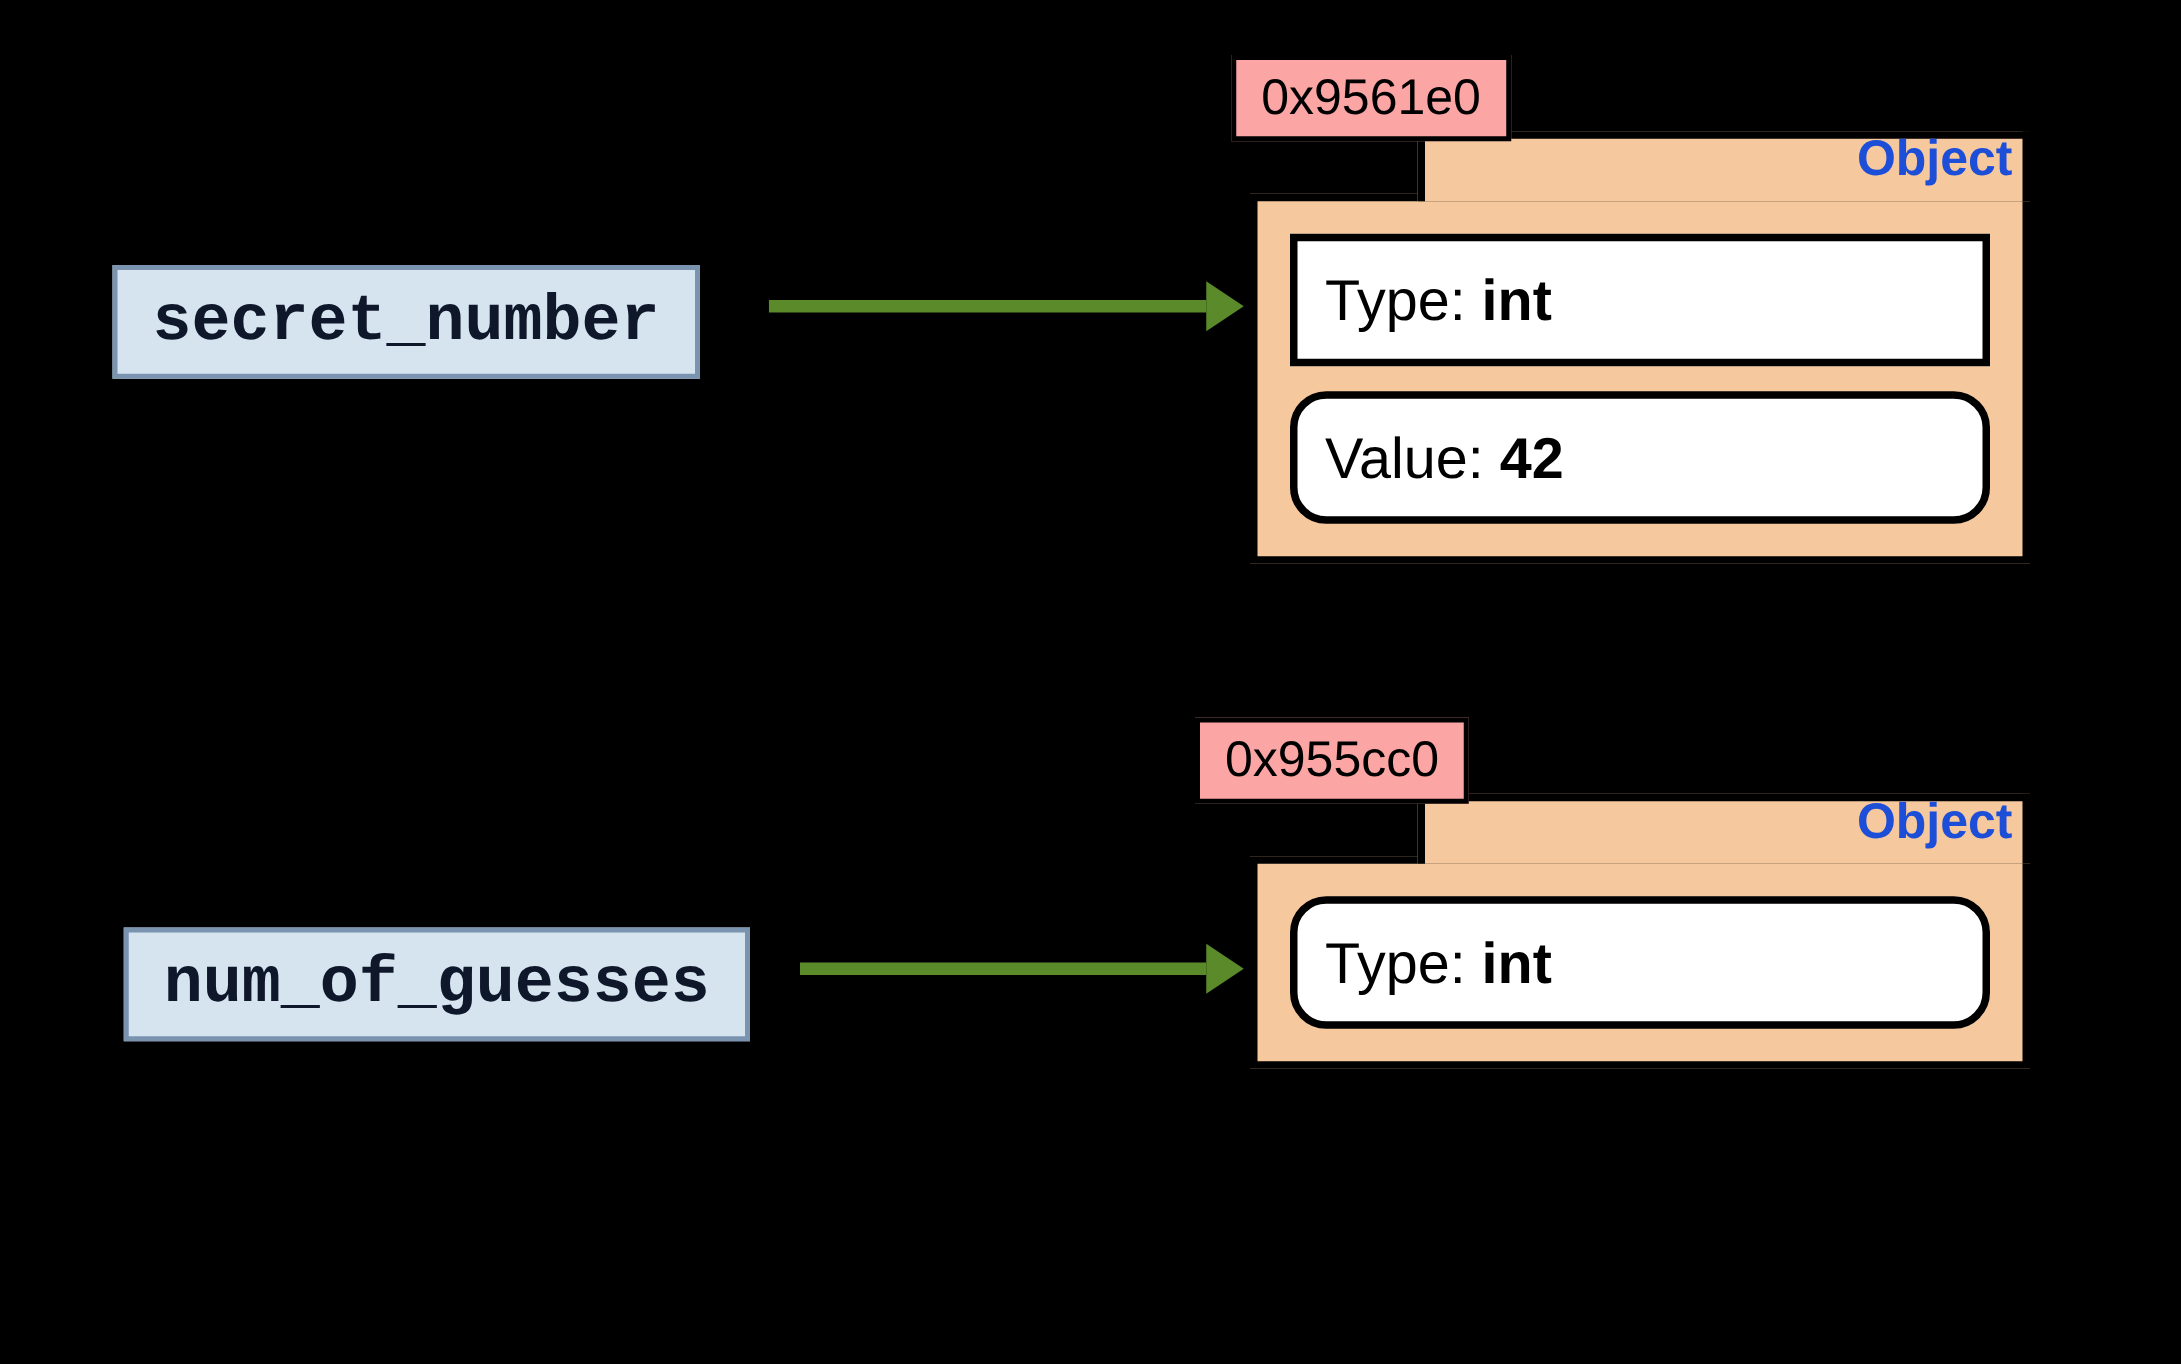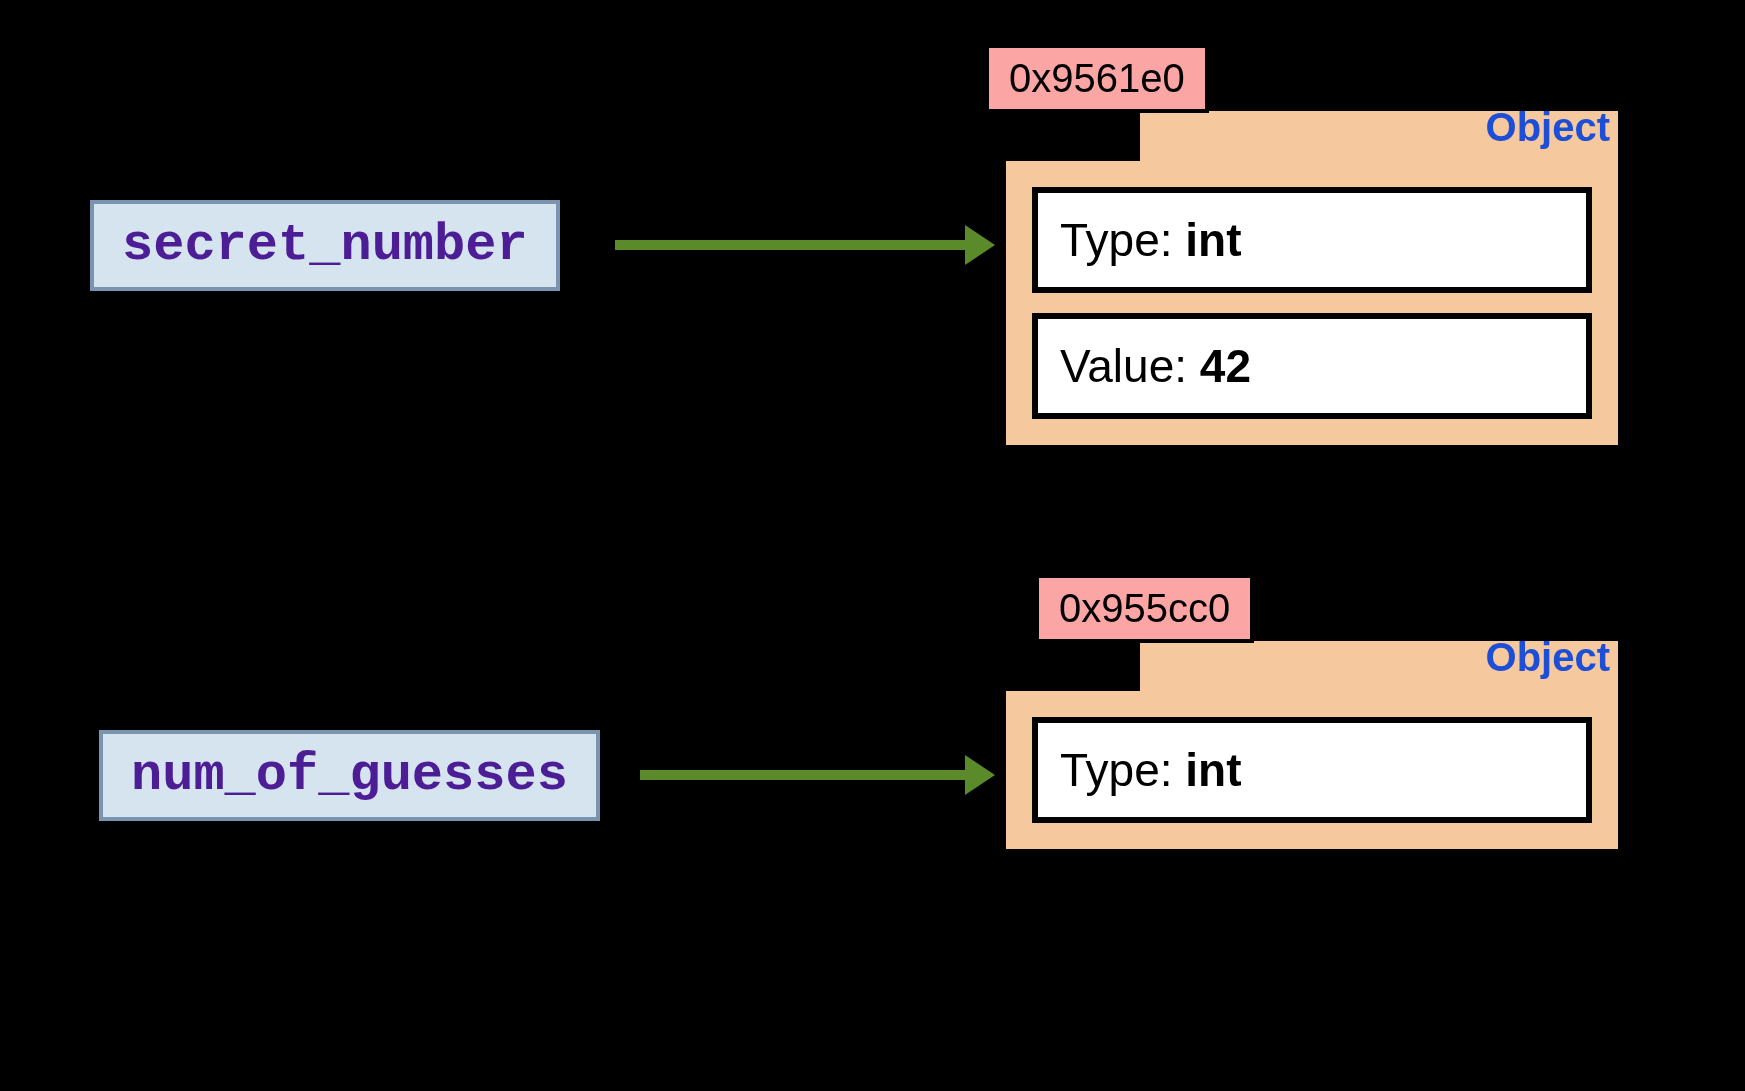--- a/index.html
+++ b/index.html
@@ -11,21 +11,22 @@
       font-family: Arial, Helvetica, sans-serif;
     }
     .var-box {
       position: absolute;
       background: #d6e4f0;
       border: 4px solid #7a94b0;
       padding: 12px 28px;
       font-family: "Courier New", Consolas, monospace;
       font-weight: bold;
       font-size: 52px;
-      color: #4c1d95;
+      color: #0f172a;
+      margin-top: 12px;
     }
     .address-box {
       position: absolute;
       background: #fca5a5;
       border: 4px solid #000;
       padding: 8px 20px;
       font-family: Arial, sans-serif;
       font-size: 40px;
       color: #000;
       z-index: 3;
@@ -59,21 +60,21 @@
     }
     .field-box {
       background: #fff;
       border: 6px solid #000;
       padding: 20px 22px;
       font-size: 46px;
       color: #000;
       margin-bottom: 20px;
       min-width: 560px;
     }
-    .field-box:last-child { margin-bottom: 0; }
+    .field-box:last-child { margin-bottom: 0; border-radius: 29px; }
     .field-label { font-weight: normal; }
     .field-value { font-weight: bold; }
     .arrow {
       position: absolute;
       z-index: 1;
     }
   </style>
 </head>
 <body>
 
@@ -105,21 +106,21 @@
 
 <div class="var-box" style="left:99px; top:730px;">
   <span>num_of_guesses</span>
 </div>
 
 <svg class="arrow" style="left:640px; top:745px;" width="355" height="60">
   <line x1="0" y1="30" x2="325" y2="30" stroke="#5a8a2a" stroke-width="10"></line>
   <polygon points="325,10 355,30 325,50" fill="#5a8a2a"></polygon>
 </svg>
 
-<div class="address-box" style="left:1035px; top:574px;">
+<div class="address-box" style="left:956px; top:574px;">
   <span>0x955cc0</span>
 </div>
 
 <div class="object-box" style="left:1000px; top:685px;">
   <div class="object-tab"></div>
   <div class="object-label">Object</div>
   <div class="field-box">
     <span class="field-label">Type:</span>
     <span class="field-value">int</span>
   </div>

